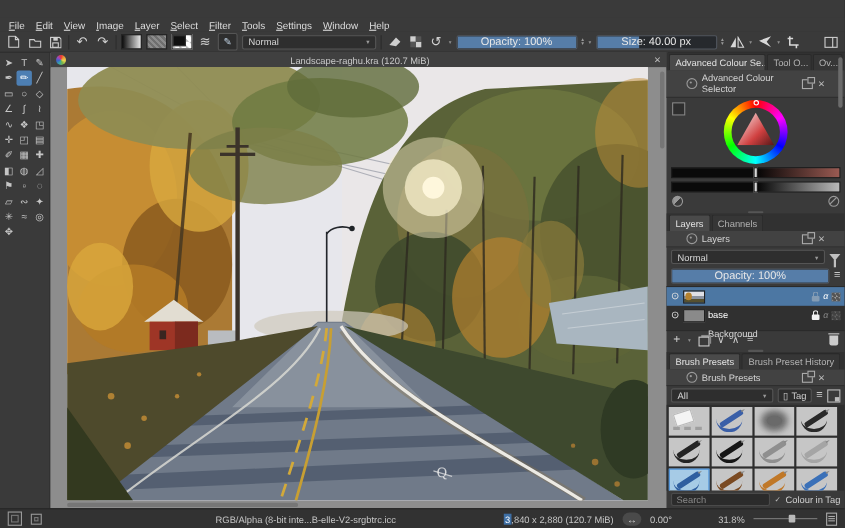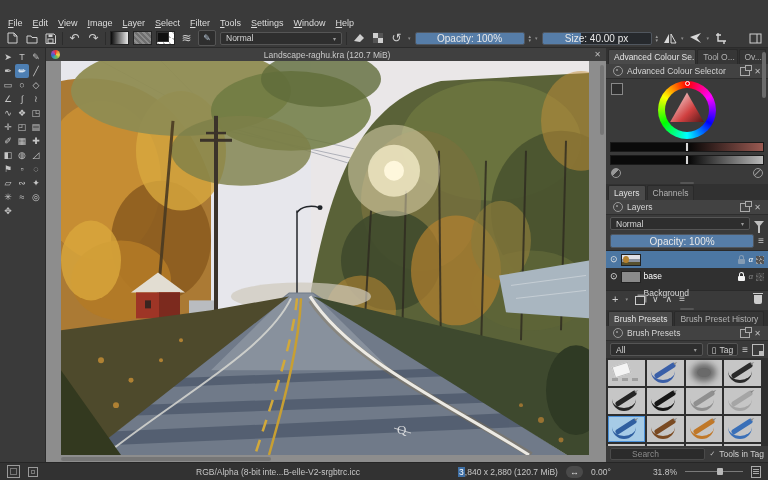--- a/index.html
+++ b/index.html
@@ -66,21 +66,21 @@
   .vscroll{position:absolute;top:4px;right:2px;width:4px;height:70px;background:#767676;border-radius:2px;}
   .hscroll{position:absolute;left:15px;bottom:1px;width:210px;height:4px;background:#767676;border-radius:2px;}
   
   #rightpanel{position:absolute;top:48px;right:0;width:162px;bottom:18px;background:#3a3a3a;display:flex;
      flex-direction:column;font-size:8.5px;box-sizing:border-box;}
   .tabs{display:flex;background:#313131;flex:none;align-items:flex-end;gap:1px;padding:1px 2px 0 2px;}
   .tab{padding:2px 5px 2px 5px;background:#363636;color:#b2b2b2;border:1px solid #2a2a2a;border-bottom:none;
      border-radius:2px 2px 0 0;white-space:nowrap;overflow:hidden;}
   .tab.active{background:#4a4a4a;color:#e2e2e2;}
   .dheader{display:flex;align-items:center;gap:4px;background:#424242;border-bottom:1px solid #2e2e2e;
-     padding:2px 7px;flex:none;color:#d5d5d5;}
+     padding:2px 18px;flex:none;color:#d5d5d5;}
   .dh-ico{width:8px;height:8px;border:1px solid #9a9a9a;border-radius:50%;flex:none;position:relative;}
   .dh-ico::after{content:"";position:absolute;left:2px;top:2px;width:2px;height:2px;background:#9a9a9a;border-radius:50%;}
   .dheader .t{flex:1;}
   .float-ico{width:8px;height:7px;border:1px solid #aaa;position:relative;flex:none;}
   .float-ico::after{content:"";position:absolute;right:-3px;top:-3px;width:5px;height:4px;border:1px solid #aaa;background:#424242;}
   .x-ico{color:#bbb;font-size:8px;}
   
   #acs-body{flex:none;padding:2px 4px 3px 4px;position:relative;}
   .hist-ico{position:absolute;left:5px;top:4px;width:10px;height:10px;border:1px solid #888;background:#2e2e2e;}
   .wheel{width:58px;height:58px;border-radius:50%;margin:0 auto;position:relative;
@@ -144,21 +144,21 @@
   .ppen::after{content:"";position:absolute;right:-3px;top:1px;border-top:1.5px solid transparent;
      border-bottom:1.5px solid transparent;border-left:4px solid #888;}
   .pstroke{position:absolute;bottom:3px;left:4px;width:24px;height:9px;border-bottom:3px solid #000;
      border-radius:0 0 50% 50%/0 0 100% 100%;}
   .perase{position:absolute;left:5px;top:4px;width:15px;height:10px;background:#f4f4f4;border:1px solid #bbb;transform:rotate(-18deg);}
   .pdash{position:absolute;bottom:5px;left:4px;width:26px;height:0;border-bottom:3px dashed #9f9f9f;}
   .pblob{position:absolute;left:11px;top:8px;width:14px;height:9px;border-radius:50%;opacity:.85;}
   .pg-scroll{position:absolute;right:1px;top:4px;width:4px;height:46px;background:#6b6b6b;border-radius:2px;}
   .searchrow{display:flex;align-items:center;gap:4px;padding:2px 4px;flex:none;}
   .searchbox{flex:1;height:12px;background:#2b2b2b;border:1px solid #4a4a4a;border-radius:2px;color:#8a8a8a;
-     display:flex;align-items:center;padding:0 21px;box-sizing:border-box;}
+     display:flex;align-items:center;padding:0 4px;box-sizing:border-box;}
   
   #statusbar{position:absolute;left:0;right:0;bottom:0;height:18px;background:#323232;border-top:1px solid #262626;
      display:flex;align-items:center;gap:8px;padding:0 7px;box-sizing:border-box;font-size:8.5px;color:#c6c6c6;}
   .sb-ico{width:11px;height:11px;border:1px solid #9a9a9a;position:relative;flex:none;}
   .sb-ico::after{content:"";position:absolute;inset:2px;border:1px solid #777;}
   .sb-ico.small{width:8px;height:8px;}
   .dims .hl{background:#3e6fa5;color:#fff;padding:0 1px;}
   .lr-btn{width:17px;height:12px;background:#4a4a4a;border-radius:6px;display:flex;align-items:center;
      justify-content:center;font-size:9px;color:#ddd;flex:none;}
   .zslider{position:relative;width:58px;height:12px;flex:none;}
@@ -604,21 +604,21 @@
           <div class="ppen" style="background: rgb(58, 42, 34);"></div>
         </div>
         <div class="pcell">
           <div class="ppen" style="background: rgb(192, 160, 112);"></div>
         </div>
       </div>
     <div class="pg-scroll" style="position:absolute;right:2px;bottom:70px;"></div>
     <div class="searchrow">
       <span class="searchbox">Search</span>
       <span style="font-size:7px;color:#bbb">✓</span>
-      <span>Tools in Tag</span>
+      <span>Colour in Tag</span>
     </div>
   </div>
 
   <div id="statusbar">
     <span class="sb-ico"></span>
     <span class="sb-ico small"></span>
     <span style="margin-left:150px">RGB/Alpha (8-bit inte...B-elle-V2-srgbtrc.icc</span>
     <span style="flex:1"></span>
     <span class="dims"><span class="hl">3</span><span>,840 x 2,880 (120.7 MiB)</span></span>
     <span class="lr-btn">

